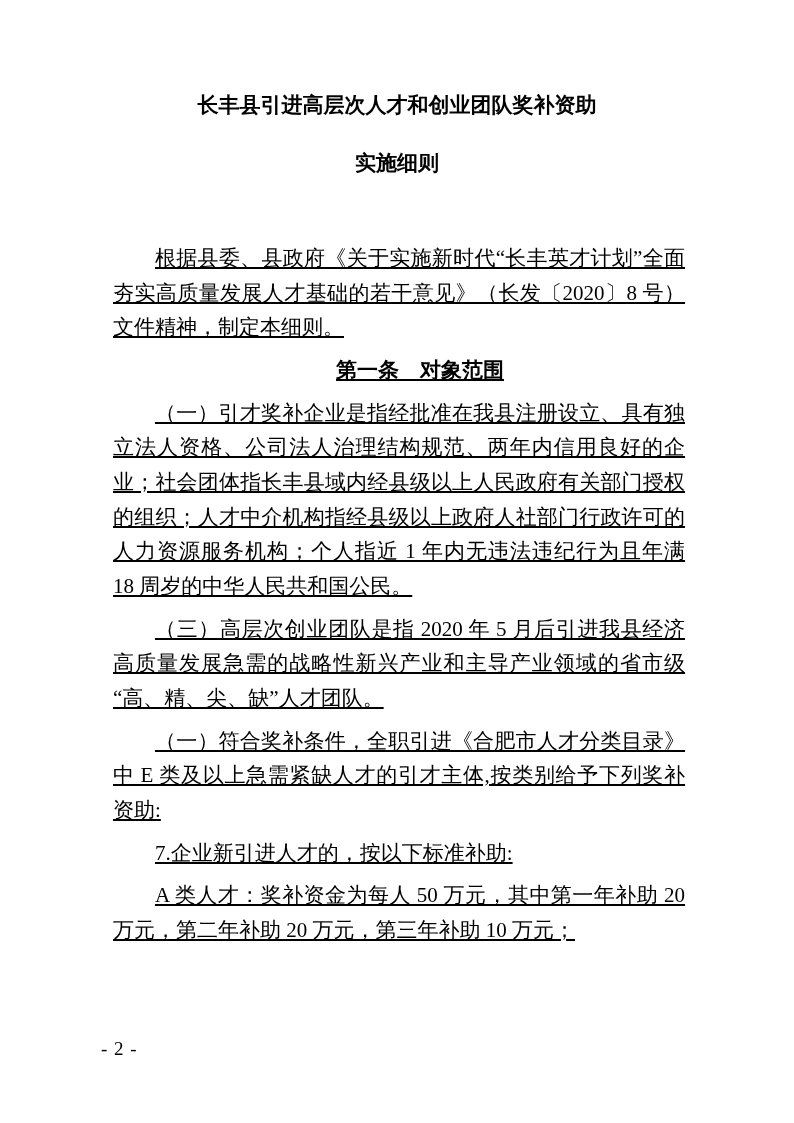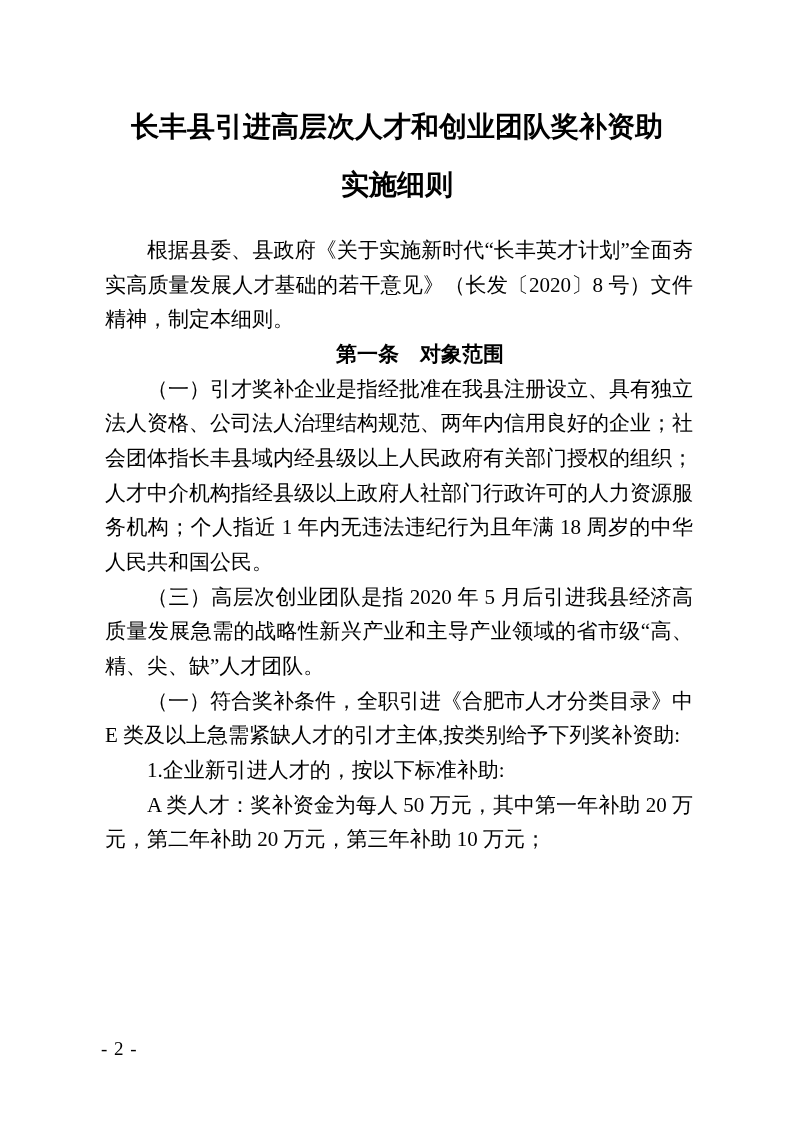--- a/index.html
+++ b/index.html
@@ -11,45 +11,46 @@
     position: relative;
     width: 794px;
     height: 1123px;
     background: #ffffff;
     color: #000000;
     font-family: "Liberation Serif", "DejaVu Serif", serif;
     overflow: hidden;
   }
   .doc-title {
     position: absolute;
-    top: 98px;
+    top: 76px;
     left: 0;
     width: 794px;
     margin: 0;
     text-align: center;
-    font-size: 28px;
+    font-size: 21px;
     font-weight: 700;
     line-height: 58px;
     letter-spacing: 0px;
   }
   .doc-title .title-line {
     display: block;
   }
   .content {
     position: absolute;
     top: 233px;
     left: 105px;
     width: 588px;
     font-size: 21px;
     line-height: 34.65px;
   }
   .content p {
-    margin: 0;
+    margin: 8px;
     text-indent: 2em;
     text-align: justify;
+    text-decoration: underline;
   }
   .content p.article-heading {
     font-family: "Liberation Sans", "DejaVu Sans", sans-serif;
     font-weight: 700;
     text-align: center;
   }
   .page-number {
     position: absolute;
     left: 101px;
     top: 1038px;
@@ -74,20 +75,20 @@
     <p class="article-heading">第一条　对象范围</p>
 
     <p>（一）引才奖补企业是指经批准在我县注册设立、具有独立法人资格、公司法人治理结构规范、两年内信用良好的企业；社会团体指长丰县域内经县级以上人民政府有关部门授权的组织；人才中介机构指经县级以上政府人社部门行政许可的人力资源服务机构；个人指近 1 年内无违法违纪行为且年满 18 周岁的中华人民共和国公民。</p>
 
 
     <p>（三）高层次创业团队是指 2020 年 5 月后引进我县经济高质量发展急需的战略性新兴产业和主导产业领域的省市级“高、精、尖、缺”人才团队。</p>
 
 
     <p>（一）符合奖补条件，全职引进《合肥市人才分类目录》中 E 类及以上急需紧缺人才的引才主体,按类别给予下列奖补资助:</p>
 
-    <p>1.企业新引进人才的，按以下标准补助:</p>
+    <p>7.企业新引进人才的，按以下标准补助:</p>
 
     <p>A 类人才：奖补资金为每人 50 万元，其中第一年补助 20 万元，第二年补助 20 万元，第三年补助 10 万元；</p>
   </div>
 
   <div class="page-number">- 2 -</div>
 
 </div>
 
 </body></html>

